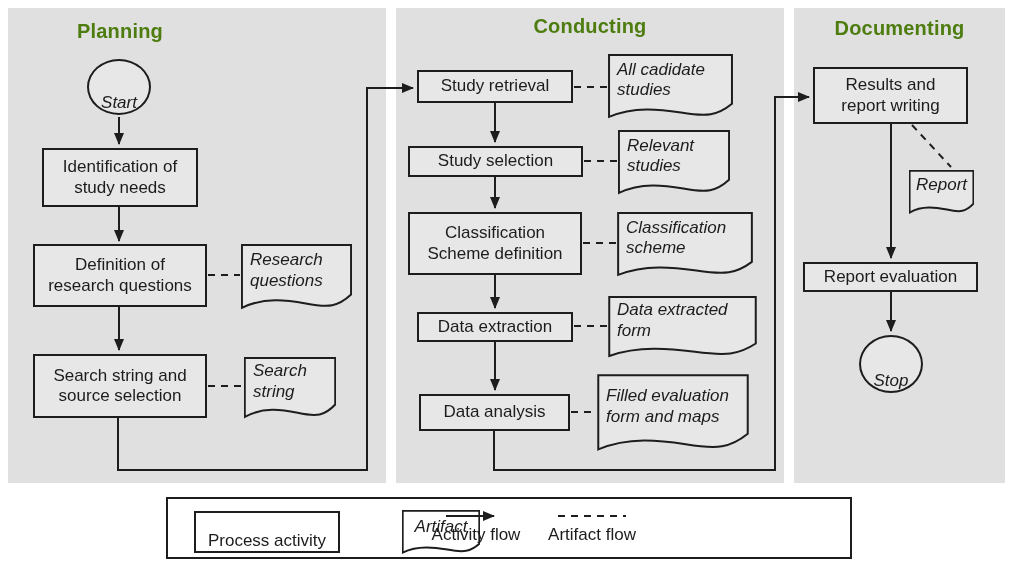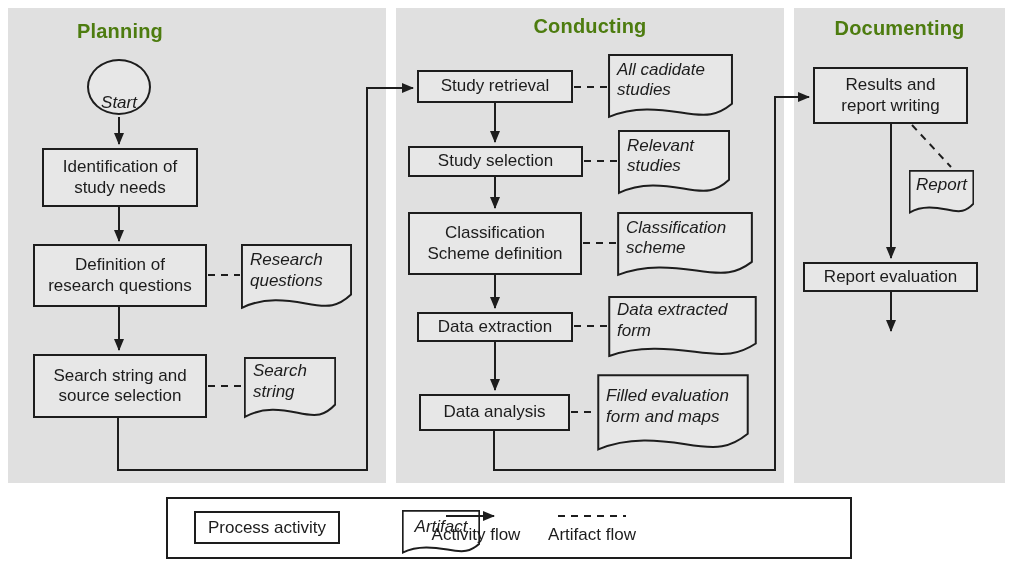--- a/index.html
+++ b/index.html
@@ -32,23 +32,23 @@
     position:absolute;left:0;top:0;right:0;bottom:0;
     display:flex;align-items:center;padding:0 4px 13px 9px;
     font-size:17px;line-height:1.2;white-space:pre-line;text-align:left;
   }
   .artifact.centered .alabel{justify-content:center;padding-left:4px;text-align:center;}
   .legend{
     position:absolute;left:166px;top:497px;width:686px;height:62px;
     box-sizing:border-box;background:#ffffff;border:2px solid var(--line,#1d1d1d);
   }
   .legend .lbox{
-    position:absolute;left:26px;top:12px;width:146px;height:33px;
+    position:absolute;left:26px;top:12px;width:146px;height:42px;
     box-sizing:border-box;border:2px solid var(--line,#1d1d1d);background:#ffffff;
-    display:flex;align-items:center;justify-content:center;font-size:17px;
+    display:flex;align-items:flex-end;justify-content:center;font-size:17px;
   }
   .legend .lartifact{position:absolute;left:234px;top:11px;width:78px;height:44px;background:transparent;}
   .legend .lartifact .wave{fill:#ffffff;}
   .legend .lartifact .alabel{padding:0 2px 10px 2px;justify-content:center;text-align:center;}
   .lgroup{position:absolute;top:11px;width:110px;display:flex;flex-direction:column;align-items:center;}
   .lgroup svg{display:block;}
   .lgroup .llabel{font-size:17px;margin-top:3px;white-space:nowrap;}
 </style>
 </head>
 <body>
@@ -184,20 +184,23 @@
   </div>
   <div class="artifact centered" style="left:909px;top:170px;width:65px;height:44px">
     <svg viewBox="0 0 120 60" preserveAspectRatio="none">
       <path class="wave" vector-effect="non-scaling-stroke" d="M1,1 H119 V46 C105,57 95,58 70,54 C50,51 25,48 1,58 Z"></path>
     </svg>
     <div class="alabel">Report</div>
   </div>
   <div class="pbox" style="left:803px;top:262px;width:175px;height:30px">
     <span>Report evaluation</span>
   </div>
+  <div class="circle" style="left:859px;top:335px;width:64px;height:58px">
+    <span>Stop</span>
+  </div>
 
   <div class="legend">
     <div class="lbox">
       <span>Process activity</span>
     </div>
     <div class="artifact lartifact centered">
       <svg viewBox="0 0 120 60" preserveAspectRatio="none">
         <path class="wave" vector-effect="non-scaling-stroke" d="M1,1 H119 V46 C105,57 95,58 70,54 C50,51 25,48 1,58 Z"></path>
       </svg>
       <div class="alabel">Artifact</div>

